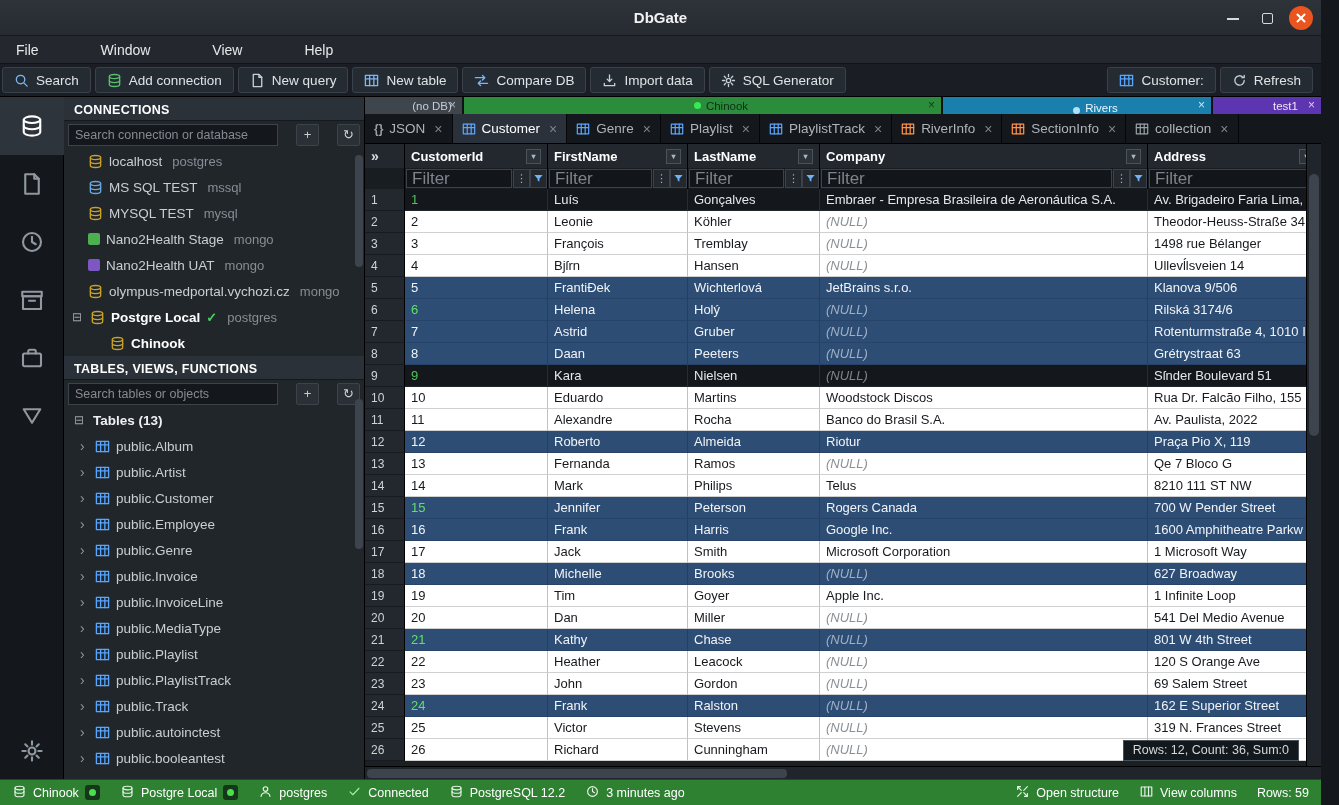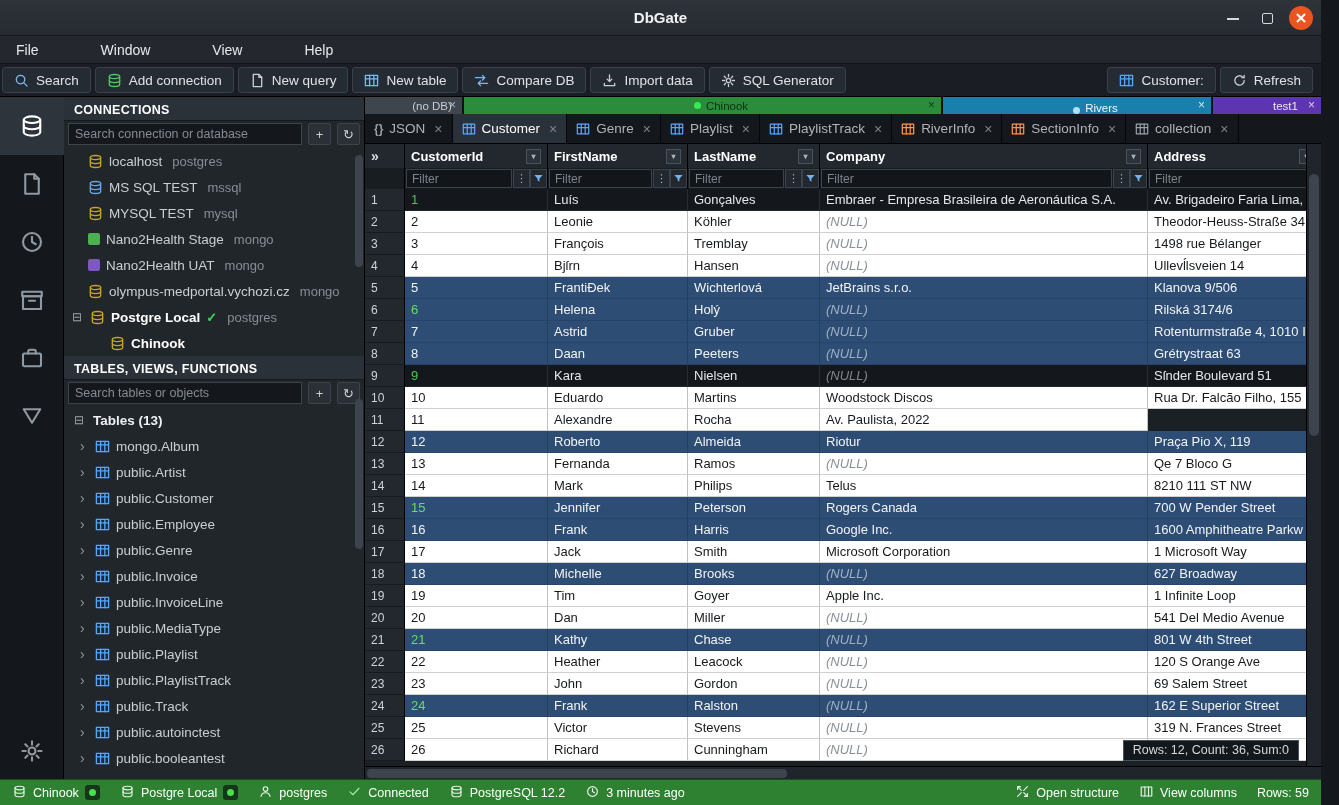--- a/index.html
+++ b/index.html
@@ -45,21 +45,21 @@
   
   .iconbar { width:64px; flex:0 0 64px; background:#14171b; display:flex; flex-direction:column; align-items:center; border-right:1px solid #000; }
   .icon-slot { width:64px; height:58px; display:flex; align-items:center; justify-content:center; color:#9099a2; }
   .icon-slot.active { background:#2d343c; color:#ffffff; }
   .icon-slot .ic { width:24px; height:24px; }
   .icon-slot.bottom { margin-top:auto; height:56px; }
 
   
   .sidepanel { width:301px; flex:0 0 301px; background:#21262b; border-right:1px solid #000; display:flex; flex-direction:column; overflow:hidden; position:relative; }
   .section-header { background:#2b3138; color:#fff; font-weight:bold; font-size:12.5px; padding:6px 10px 5px 10px; border-bottom:1px solid #15181c; letter-spacing:.3px; height:24px; }
-  .search-row { display:flex; gap:6px; padding:2px 4px; height:27px; }
+  .search-row { display:flex; align-items:center; gap:18px; padding:2px 4px; height:27px; }
   .search-input { flex:1; min-width:0; background:#14181c; border:1px solid #3c434c; color:#c9ced4; font-size:12.5px; padding:2px 6px; height:22px; font-family:inherit; }
   .search-input::placeholder { color:#848b93; }
   .mini-btn { width:23px; height:22px; flex:0 0 23px; background:#2a3036; border:1px solid #3c434c; color:#c9ced4; display:flex; align-items:center; justify-content:center; font-size:13px; border-radius:2px; }
   .tree { overflow:hidden; }
   .conn-item, .table-item { display:flex; align-items:center; gap:6px; height:26px; padding:0 8px 0 24px; font-size:13.5px; color:#c9ced4; white-space:nowrap; }
   .conn-item.bold { color:#fff; font-weight:bold; padding-left:8px; }
   .conn-item.child { padding-left:46px; color:#fff; font-weight:bold; }
   .conn-engine { color:#868d95; font-weight:normal; font-size:13px; margin-left:4px; }
   .collapse-glyph { color:#9aa1a8; font-size:12px; width:12px; font-weight:normal; }
   .sq { width:12px; height:12px; border-radius:2px; display:inline-block; flex:0 0 12px; }
@@ -92,21 +92,21 @@
   
   .grid { flex:1 1 auto; min-height:0; display:flex; flex-direction:column; position:relative; background:#1b2025; }
   .grid-cols { display:grid; grid-template-columns:40px 143px 140px 132px 328px 1fr; }
   .grid-head { height:24px; flex:0 0 24px; background:#23282e; color:#fff; font-size:13px; font-weight:bold; }
   .gh-cell { display:flex; align-items:center; padding:0 6px; border-right:1px solid #000; overflow:hidden; }
   .gh-dd { margin-left:auto; width:15px; height:15px; flex:0 0 15px; border:1px solid #4a525b; background:#2b323a; display:flex; align-items:center; justify-content:center; font-size:8px; color:#aeb4bb; }
   .expander { color:#d9dde1; font-size:14px; font-weight:bold; }
 
   .filter-row { height:21px; flex:0 0 21px; background:#181d22; }
   .f-cell { display:flex; align-items:stretch; border-right:1px solid #000; overflow:hidden; }
-  .f-input { flex:1; min-width:0; background:#12161a; border:1px solid #3a424b; color:#c2c8ce; font-size:12px; padding:0 5px; margin:1px; font-family:inherit; }
+  .f-input { flex:1; min-width:0; background:#12161a; border:1px solid #3a424b; color:#c2c8ce; font-size:17px; padding:0 5px; margin:1px; font-family:inherit; }
   .f-input::placeholder { color:#7d848c; }
   .f-btn { width:17px; flex:0 0 17px; display:flex; align-items:center; justify-content:center; color:#aeb4bb; background:#23282e; border:1px solid #3a424b; margin:1px 0; font-size:11px; }
   .f-btn .ic { width:11px; height:11px; }
   .f-btn.funnel { color:#6fb3f2; }
 
   .rows { flex:1 1 auto; min-height:0; overflow:hidden; background:#1b2025; position:relative; }
   .grid-row { height:22px; font-size:13px; }
   .rn { background:#23282e; color:#ced3d8; display:flex; align-items:center; padding:0 6px; border-right:1px solid #000; border-bottom:1px solid #171b20; font-size:12px; }
   .cell { display:flex; align-items:center; padding:0 6px; white-space:nowrap; overflow:hidden; border-right:1px solid rgba(120,120,120,.45); border-bottom:1px solid rgba(120,120,120,.35); }
   .row-light .cell { background:#ffffff; color:#16191d; }
@@ -392,21 +392,21 @@
       </div>
       <div class="tree" id="table-tree">
           <div class="table-item">
             <span class="chev">›</span>
             <span class="cicon" style="color:#58a6ff">
               <svg class="ic" viewBox="0 0 16 16">
                 <rect x="1.5" y="2.5" width="13" height="11"></rect>
                 <path d="M1.5 6.3h13M6 2.5v11M10.5 2.5v11"></path>
               </svg>
             </span>
-            <span>mongo.Album</span>
+            <span>public.Album</span>
           </div>
           <div class="table-item">
             <span class="chev">›</span>
             <span class="cicon" style="color:#58a6ff">
               <svg class="ic" viewBox="0 0 16 16">
                 <rect x="1.5" y="2.5" width="13" height="11"></rect>
                 <path d="M1.5 6.3h13M6 2.5v11M10.5 2.5v11"></path>
               </svg>
             </span>
             <span>public.Artist</span>
@@ -789,20 +789,21 @@
               <div class="cell">Eduardo</div>
               <div class="cell">Martins</div>
               <div class="cell">Woodstock Discos</div>
               <div class="cell">Rua Dr. Falcão Filho, 155</div>
             </div>
             <div class="grid-row grid-cols row-light">
               <div class="rn">11</div>
               <div class="cell">11</div>
               <div class="cell">Alexandre</div>
               <div class="cell">Rocha</div>
+              <div class="cell">Banco do Brasil S.A.</div>
               <div class="cell">Av. Paulista, 2022</div>
             </div>
             <div class="grid-row grid-cols row-sel">
               <div class="rn">12</div>
               <div class="cell">12</div>
               <div class="cell">Roberto</div>
               <div class="cell">Almeida</div>
               <div class="cell">Riotur</div>
               <div class="cell">Praça Pio X, 119</div>
             </div>

